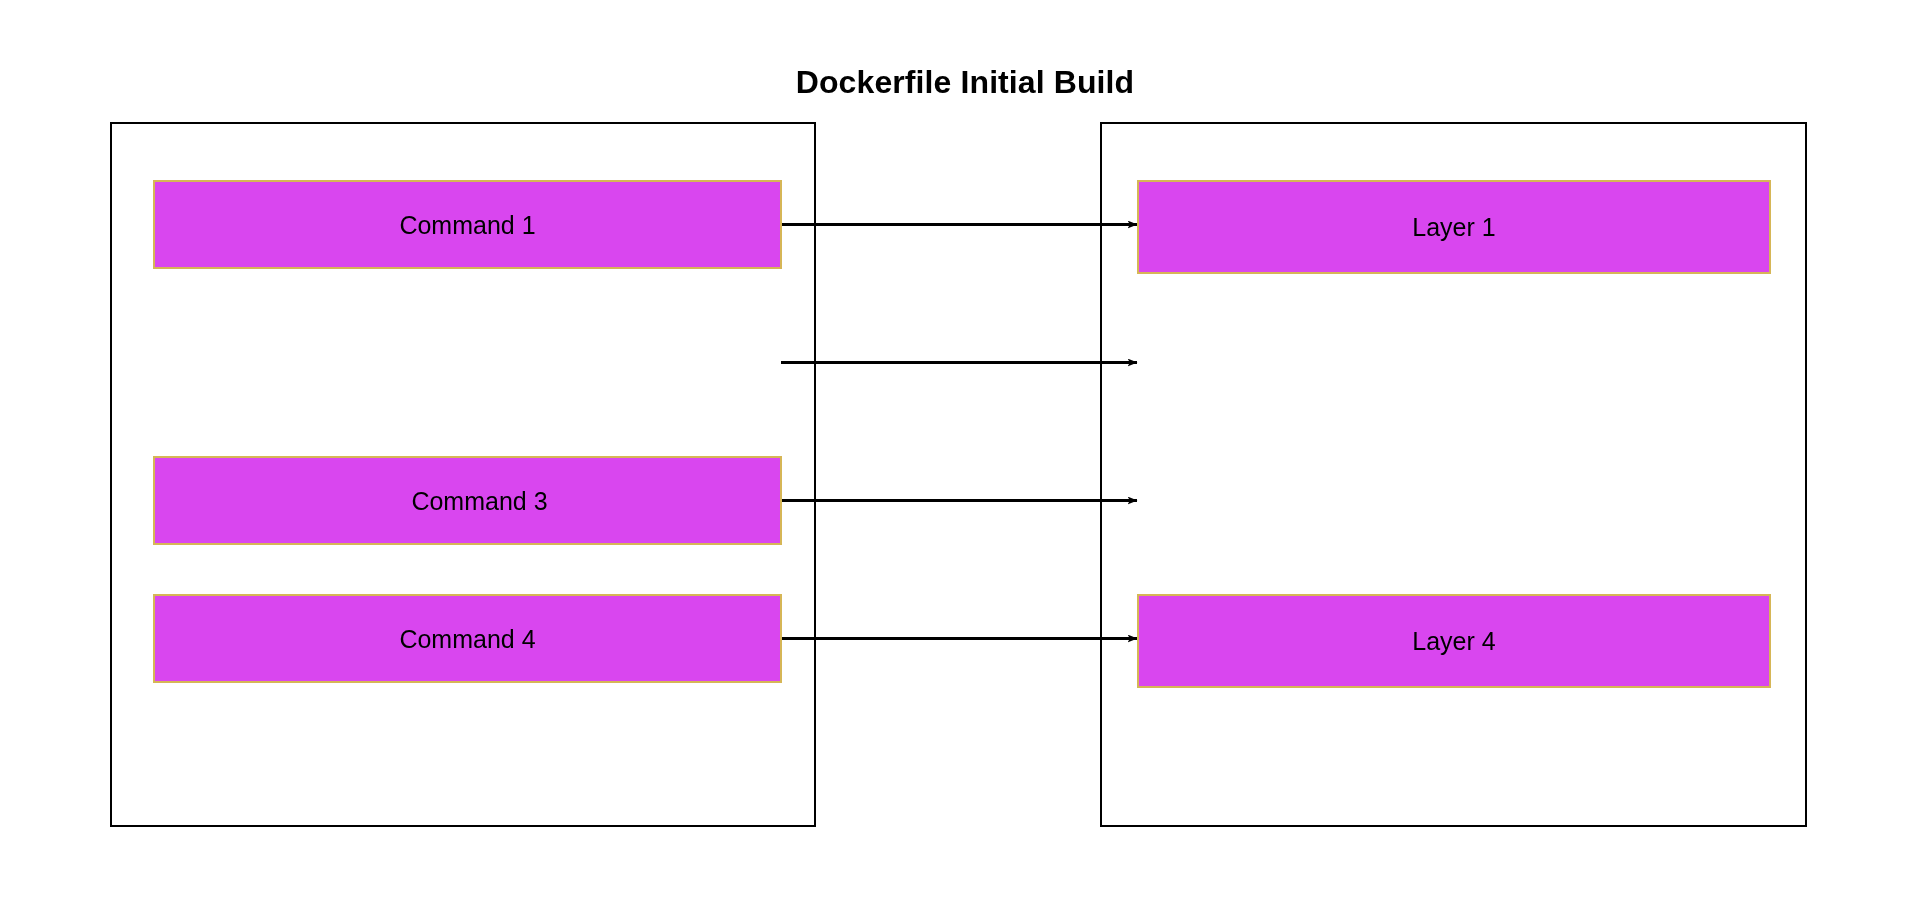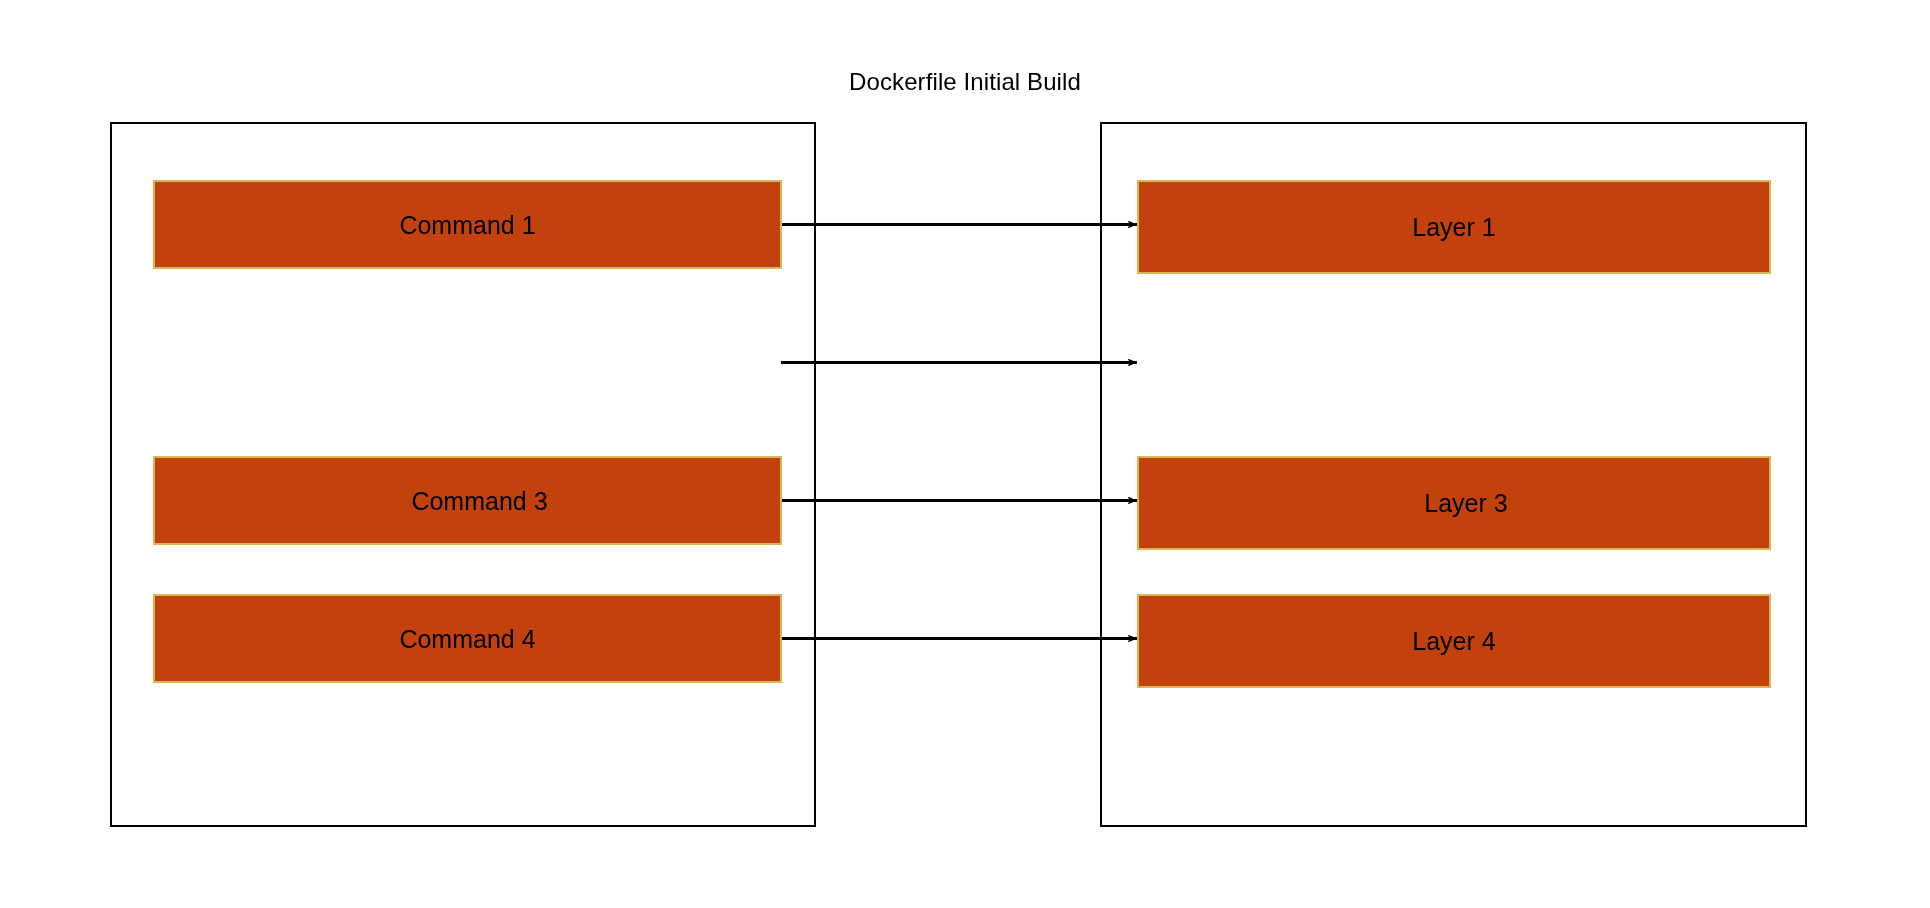--- a/index.html
+++ b/index.html
@@ -23,22 +23,22 @@
     height: 908px;
   }
 
   
   .diagram-title {
     position: absolute;
     left: 0;
     top: 66px;
     width: 1930px;
     text-align: center;
-    font-size: 24px;
-    font-weight: normal;
+    font-size: 32px;
+    font-weight: bold;
     color: #000000;
     letter-spacing: 0.1px;
     line-height: 32px;
     white-space: nowrap;
   }
 
   
   .container-box {
     position: absolute;
     box-sizing: border-box;
@@ -55,21 +55,21 @@
     left: 1100px;
     top: 122px;
     width: 707px;
     height: 705px;
   }
 
   
   .node-box {
     position: absolute;
     box-sizing: border-box;
-    background: #c2410c;
+    background: #d946ef;
     border: 2px solid #d6b656;
     display: flex;
     align-items: center;
     justify-content: center;
     font-size: 25px;
     color: #000000;
     line-height: 28px;
     white-space: nowrap;
   }
   .command-box {
@@ -118,16 +118,15 @@
     <line x1="781" y1="362.5" x2="1137" y2="362.5" stroke="#000000" stroke-width="3" marker-end="url(#arrowhead)"></line>
     <line x1="781" y1="500.5" x2="1137" y2="500.5" stroke="#000000" stroke-width="3" marker-end="url(#arrowhead)"></line>
     <line x1="781" y1="638.5" x2="1137" y2="638.5" stroke="#000000" stroke-width="3" marker-end="url(#arrowhead)"></line>
   </svg>
 
   <div class="node-box command-box row-1">Command 1</div>
   <div class="node-box command-box row-3">Command 3</div>
   <div class="node-box command-box row-4">Command 4</div>
 
   <div class="node-box layer-box row-1">Layer 1</div>
-  <div class="node-box layer-box row-3">Layer 3</div>
   <div class="node-box layer-box row-4">Layer 4</div>
 
 </div>
 
 </body></html>

